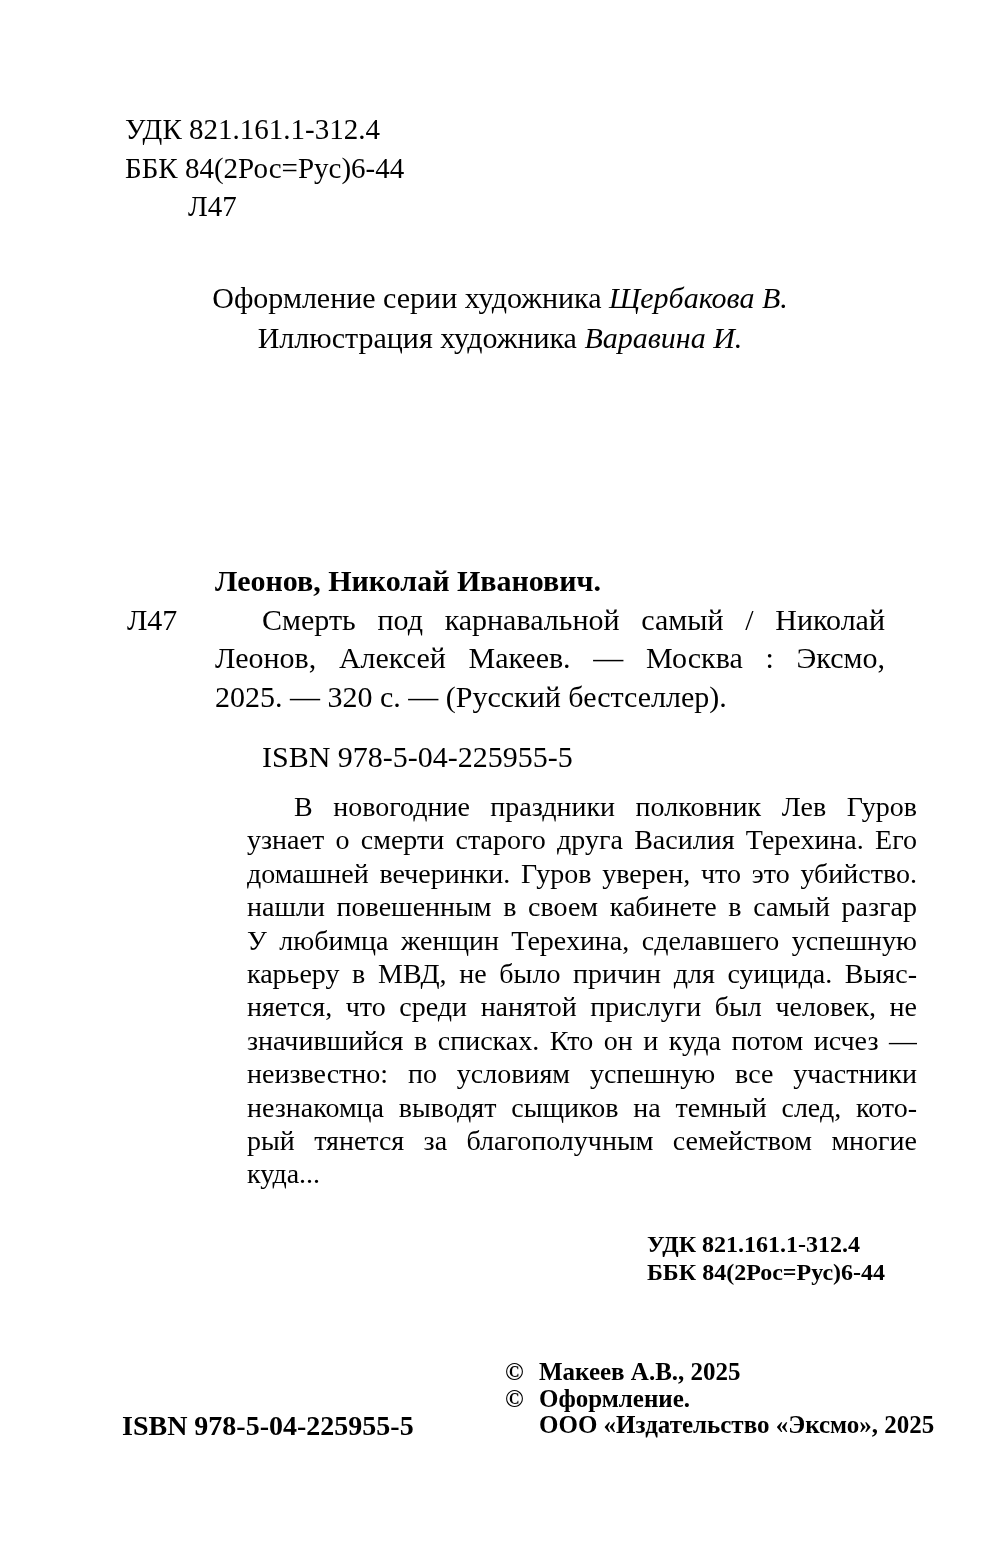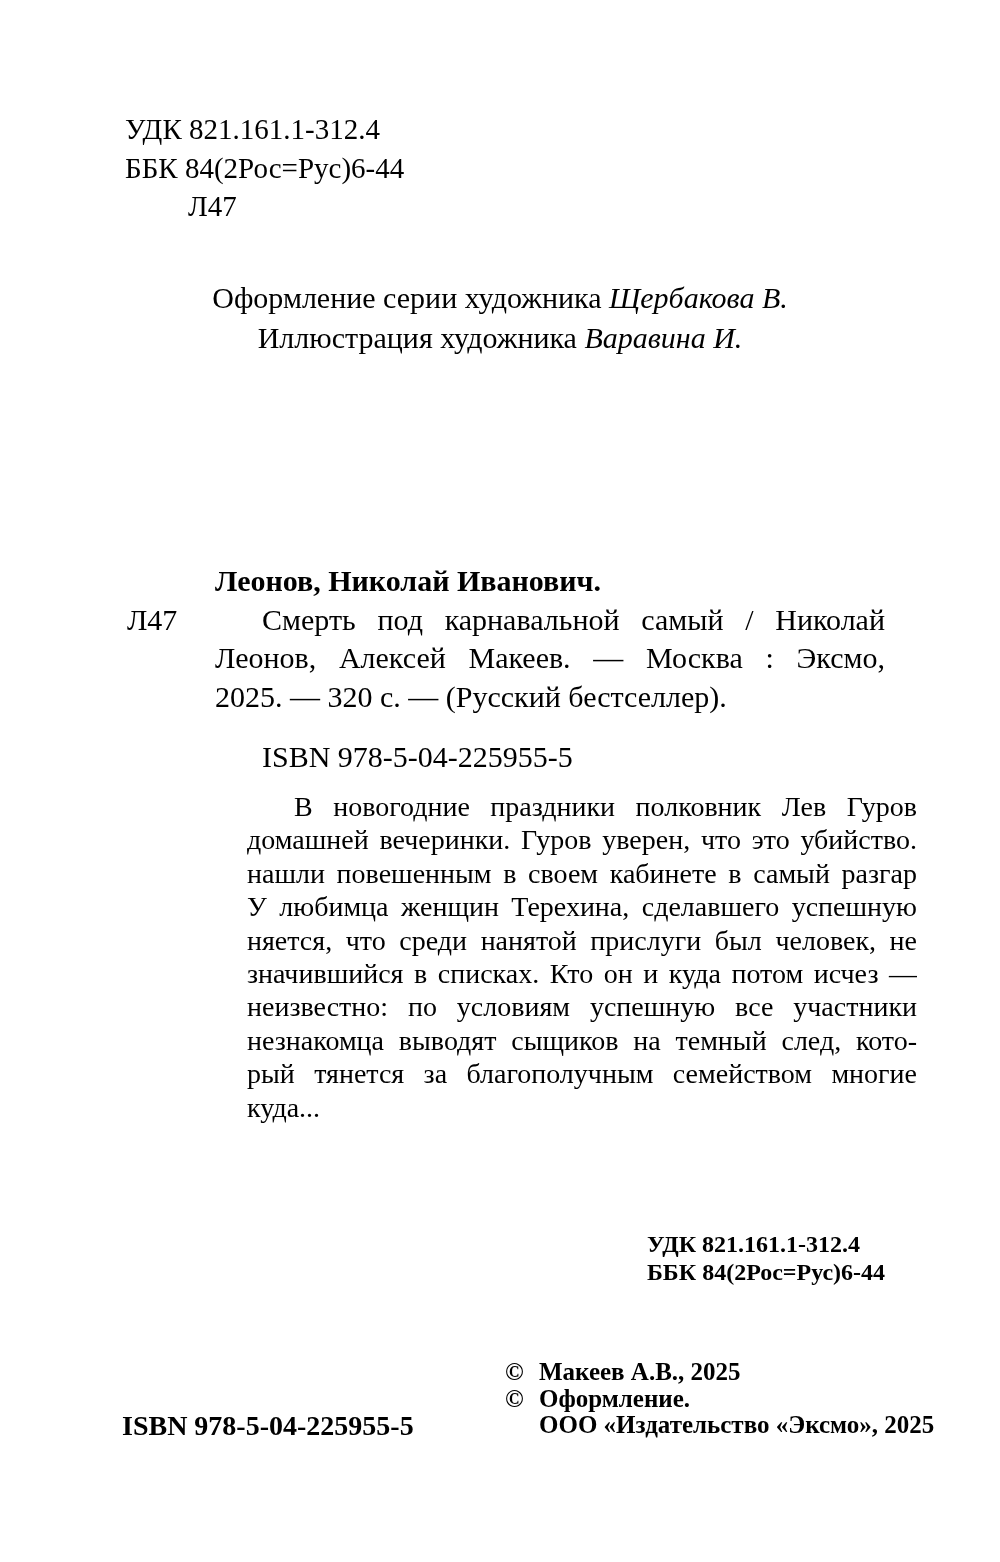--- a/index.html
+++ b/index.html
@@ -133,23 +133,25 @@
         <div class="txt-line">Смерть под карнавальной самый / Николай</div>
         <div class="txt-line">Леонов, Алексей Макеев. — Москва : Эксмо,</div>
         <div class="txt-line last-line">2025. — 320 с. — (Русский бестселлер).</div>
       </div>
   </div>
 
   <div id="isbn-mid" class="abs">ISBN 978-5-04-225955-5</div>
 
   <div id="annotation" class="abs">
       <div class="txt-line">В новогодние праздники полковник Лев Гуров</div>
+      <div class="txt-line">узнает о смерти старого друга Василия Терехина. Его</div>
       <div class="txt-line">домашней вечеринки. Гуров уверен, что это убийство.</div>
       <div class="txt-line">нашли повешенным в своем кабинете в самый разгар</div>
       <div class="txt-line">У любимца женщин Терехина, сделавшего успешную</div>
+      <div class="txt-line">карьеру в МВД, не было причин для суицида. Выяс-</div>
       <div class="txt-line">няется, что среди нанятой прислуги был человек, не</div>
       <div class="txt-line">значившийся в списках. Кто он и куда потом исчез —</div>
       <div class="txt-line">неизвестно: по условиям успешную все участники</div>
       <div class="txt-line">незнакомца выводят сыщиков на темный след, кото-</div>
       <div class="txt-line">рый тянется за благополучным семейством многие</div>
       <div class="txt-line last-line">куда...</div>
     </div>
 
   <div id="bottom-class" class="abs">
     <div>УДК 821.161.1-312.4</div>

